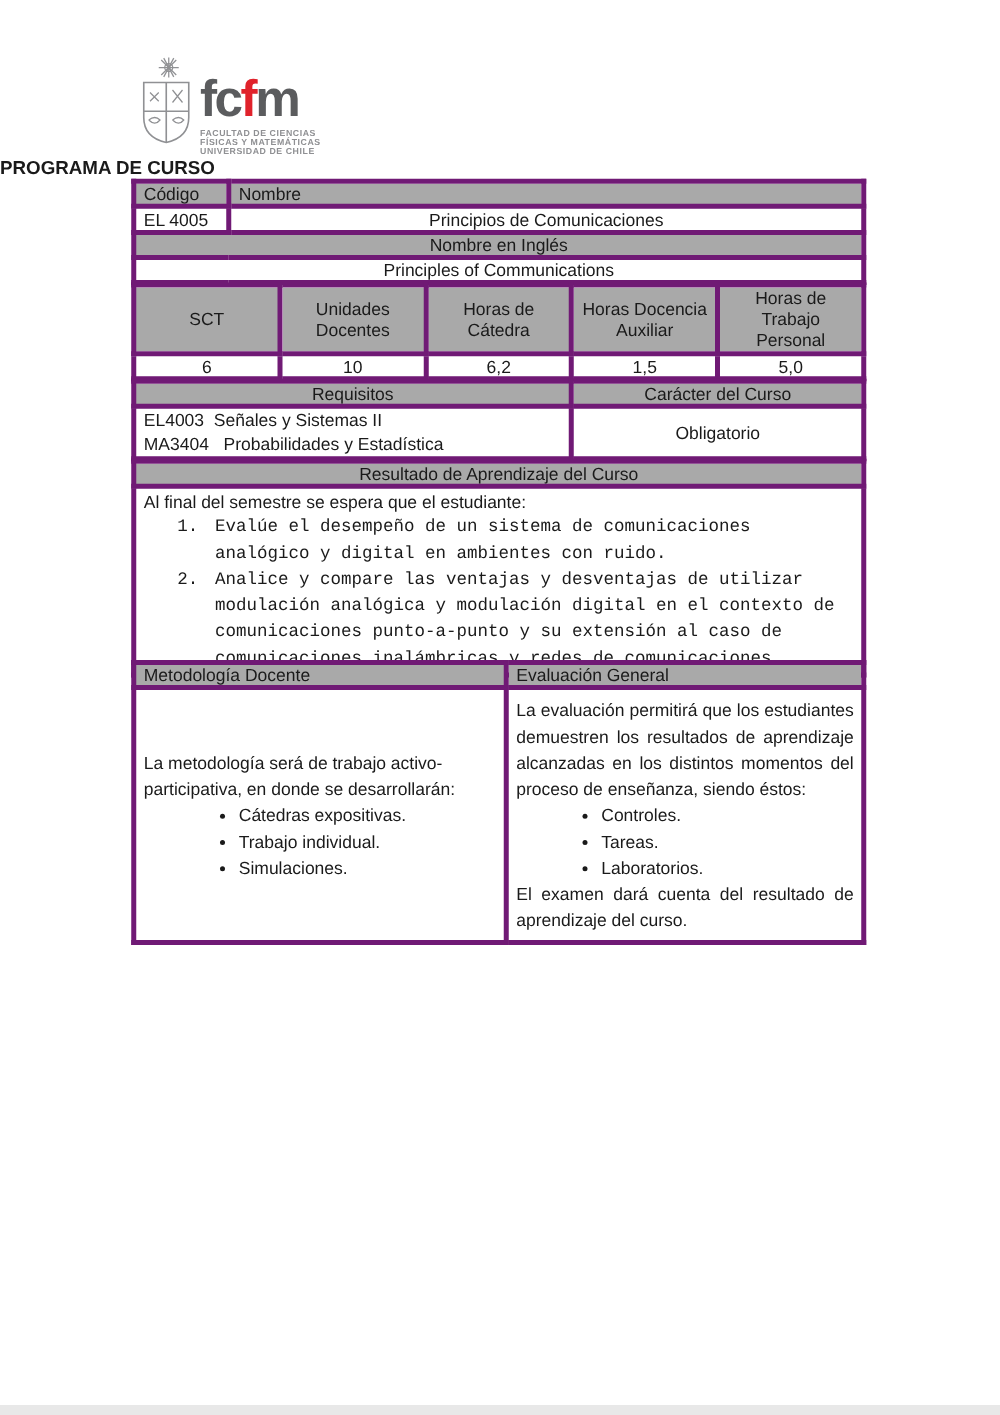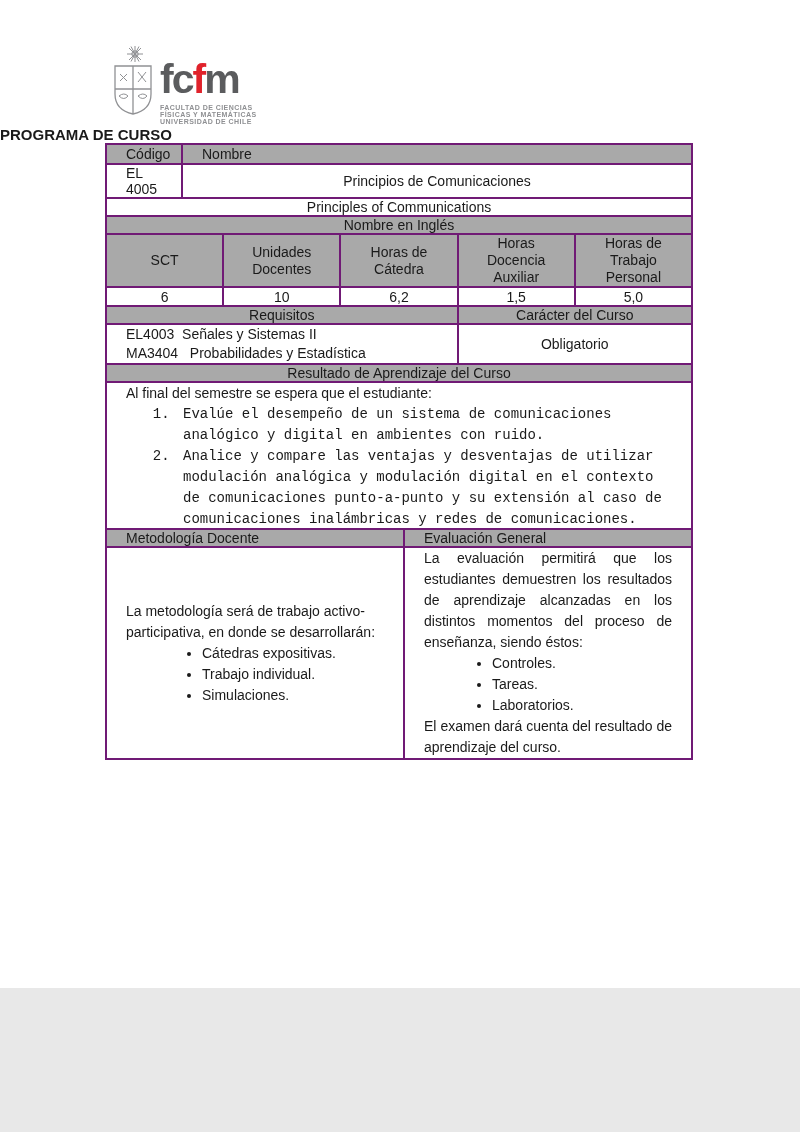--- a/index.html
+++ b/index.html
@@ -1,20 +1,20 @@
 <!DOCTYPE html>
 <html><head>
 <meta charset="utf-8">
 <style>
   * { box-sizing: border-box; margin: 0; padding: 0; }
   html, body { background: #e8e8e8; }
   .page {
     position: relative;
     width: 800px;
-    height: 988px;
+    height: 1124px;
     background: #ffffff;
     font-family: "Liberation Sans", sans-serif;
     color: #1a1a1a;
     margin: 0 auto;
     overflow: hidden;
   }
 
   
   .logo { position: absolute; left: 112px; top: 44px; display: flex; }
   .shield { width: 42px; height: 80px; }
@@ -46,23 +46,23 @@
     font-size: 15px;
     font-weight: bold;
   }
 
   
   .t1wrap { position: absolute; left: 105px; top: 143px; width: 588px; }
   .t2wrap { position: absolute; left: 105px; top: 528px; width: 588px; }
   table.t { border-collapse: collapse; width: 100%; table-layout: fixed; }
   table.t + table.t { margin-top: -2px; }
   .t td {
-    border: 2px solid #701a75;
+    border: 4px solid #701a75;
     font-size: 14px;
-    padding: 0 19px;
+    padding: 0 6px;
     vertical-align: middle;
     overflow: hidden;
   }
   .gray { background: #a9a9a9; }
   .center { text-align: center; }
   .bold { font-weight: normal; }
   .vtop { vertical-align: top; }
   .bigtext { font-size: 15px; }
 
   
@@ -140,24 +140,24 @@
       <tbody>
           <tr class="h20">
         <td class="gray">Código</td>
         <td class="gray">Nombre</td>
       </tr>
       <tr class="h21">
         <td>EL 4005</td>
         <td class="bold center bigtext">Principios de Comunicaciones</td>
       </tr>
       <tr class="h18">
+        <td colspan="2" class="gray center">Nombre en Inglés</td>
+      </tr>
+      <tr class="h18">
         <td colspan="2" class="bold center bigtext">Principles of Communications</td>
-      </tr>
-      <tr class="h18">
-        <td colspan="2" class="gray center">Nombre en Inglés</td>
       </tr>
     </tbody>
       </table>
 
     <table class="t">
       <tbody>
           <tr class="h36">
         <td class="gray center">SCT</td>
         <td class="gray center">Unidades Docentes</td>
         <td class="gray center">Horas de Cátedra</td>

